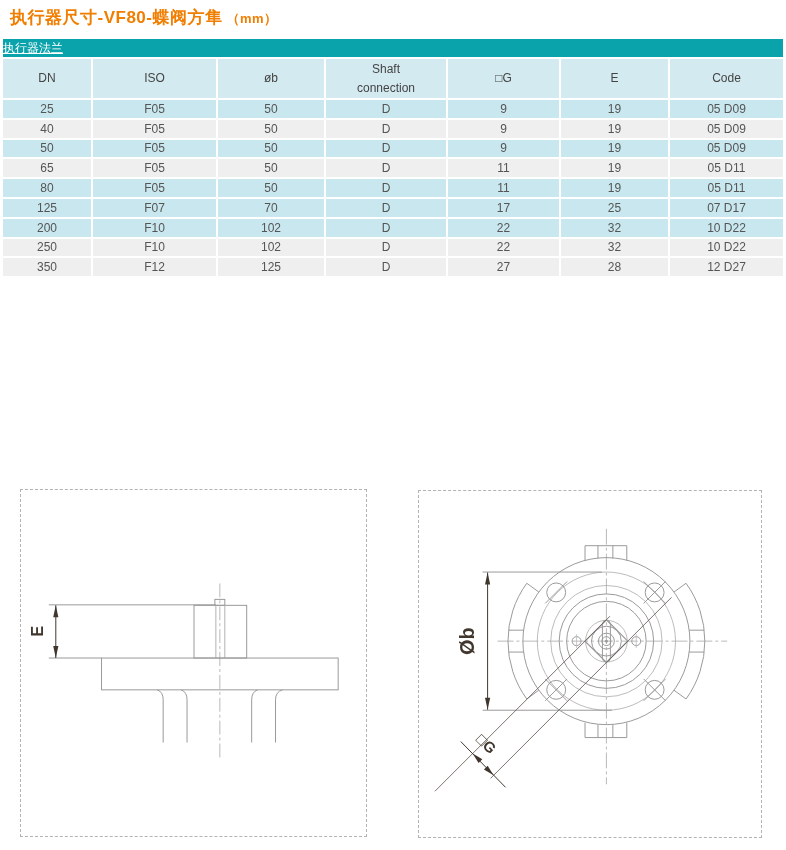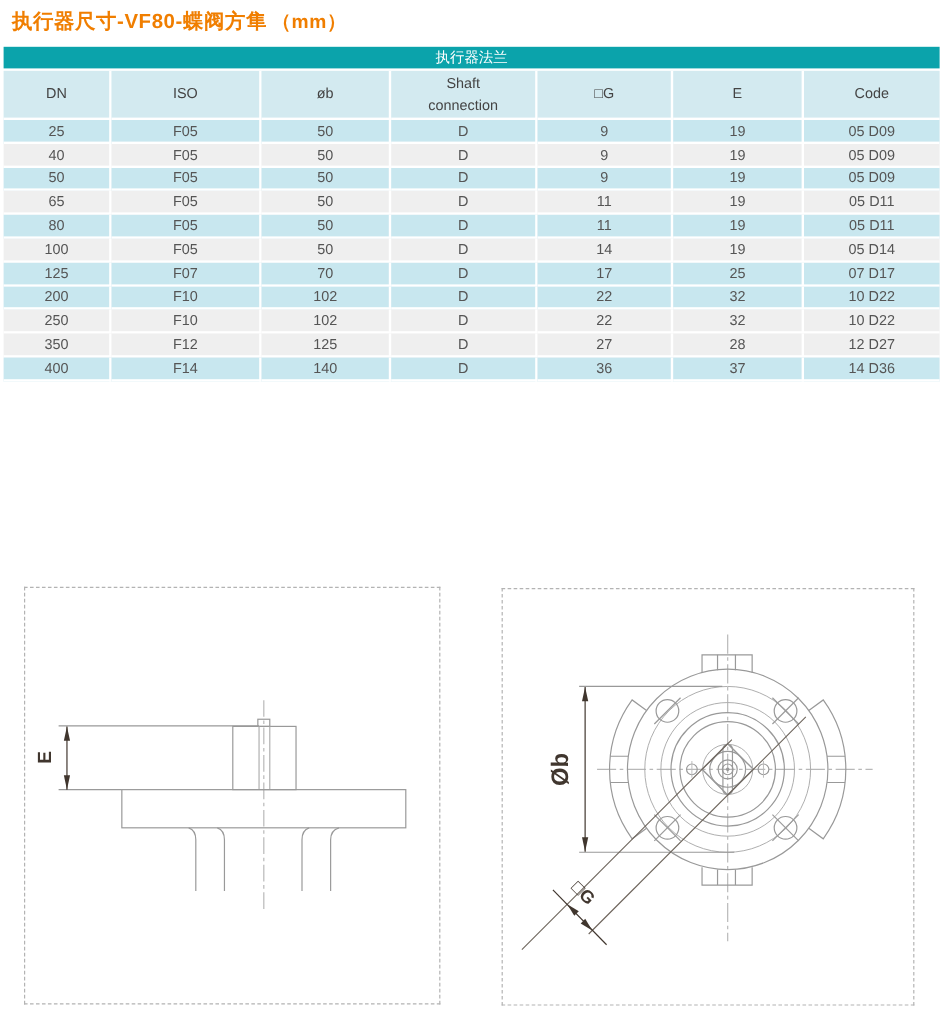--- a/index.html
+++ b/index.html
@@ -11,25 +11,25 @@
     --line-gray:#999;
     --line-light:#b8b8b8;
     --dim-dark:#40362e;
   }
   *{box-sizing:border-box;margin:0;padding:0;}
   html,body{width:786px;height:850px;background:#fff;overflow:hidden;}
   body{position:relative;font-family:"Liberation Sans",sans-serif;}
 
   .title{position:absolute;left:10px;top:6px;color:var(--orange);
          font-size:17px;font-weight:bold;letter-spacing:.5px;}
-  .title .unit{font-size:16px;font-weight:bold;margin-left:4px;}
+  .title .unit{font-size:13px;font-weight:bold;margin-left:4px;}
 
   .table-wrap{position:absolute;left:3px;top:39px;width:780px;}
   .banner{height:18px;line-height:18px;background:var(--teal);color:#fff;
-          text-align:center;font-size:12px;margin-bottom:2px;}
+          text-align:left;font-size:12px;margin-bottom:2px;text-decoration:underline;}
   table{border-collapse:separate;border-spacing:0;width:780px;table-layout:fixed;}
   th,td{border-right:2px solid #fff;border-bottom:2px solid #fff;
         text-align:center;font-weight:normal;}
   th:last-child,td:last-child{border-right:none;margin-left:28px;}
   th{background:var(--header-bg);color:#444;font-size:12px;height:41px;
      vertical-align:middle;white-space:pre-line;line-height:1.55;}
   td{color:#555;font-size:12px;height:19.8px;vertical-align:middle;}
   tr.row-blue td{background:var(--row-blue);}
   tr.row-gray td{background:var(--row-gray);}
 
@@ -110,29 +110,20 @@
         </tr>
         <tr class="row-blue">
           <td>80</td>
           <td>F05</td>
           <td>50</td>
           <td>D</td>
           <td>11</td>
           <td>19</td>
           <td>05 D11</td>
         </tr>
-        <tr class="row-gray">
-          <td>100</td>
-          <td>F05</td>
-          <td>50</td>
-          <td>D</td>
-          <td>14</td>
-          <td>19</td>
-          <td>05 D14</td>
-        </tr>
         <tr class="row-blue">
           <td>125</td>
           <td>F07</td>
           <td>70</td>
           <td>D</td>
           <td>17</td>
           <td>25</td>
           <td>07 D17</td>
         </tr>
         <tr class="row-blue">
@@ -154,29 +145,20 @@
           <td>10 D22</td>
         </tr>
         <tr class="row-gray">
           <td>350</td>
           <td>F12</td>
           <td>125</td>
           <td>D</td>
           <td>27</td>
           <td>28</td>
           <td>12 D27</td>
-        </tr>
-        <tr class="row-blue">
-          <td>400</td>
-          <td>F14</td>
-          <td>140</td>
-          <td>D</td>
-          <td>36</td>
-          <td>37</td>
-          <td>14 D36</td>
         </tr>
       </tbody>
   </table>
 </div>
 
 <div class="draw-box" id="box-left">
   <svg viewBox="0 0 347 348">
 
     <line x1="200" y1="94" x2="200" y2="271" stroke="#b8b8b8" stroke-width="1" stroke-dasharray="14 3 3 3"></line>
 

